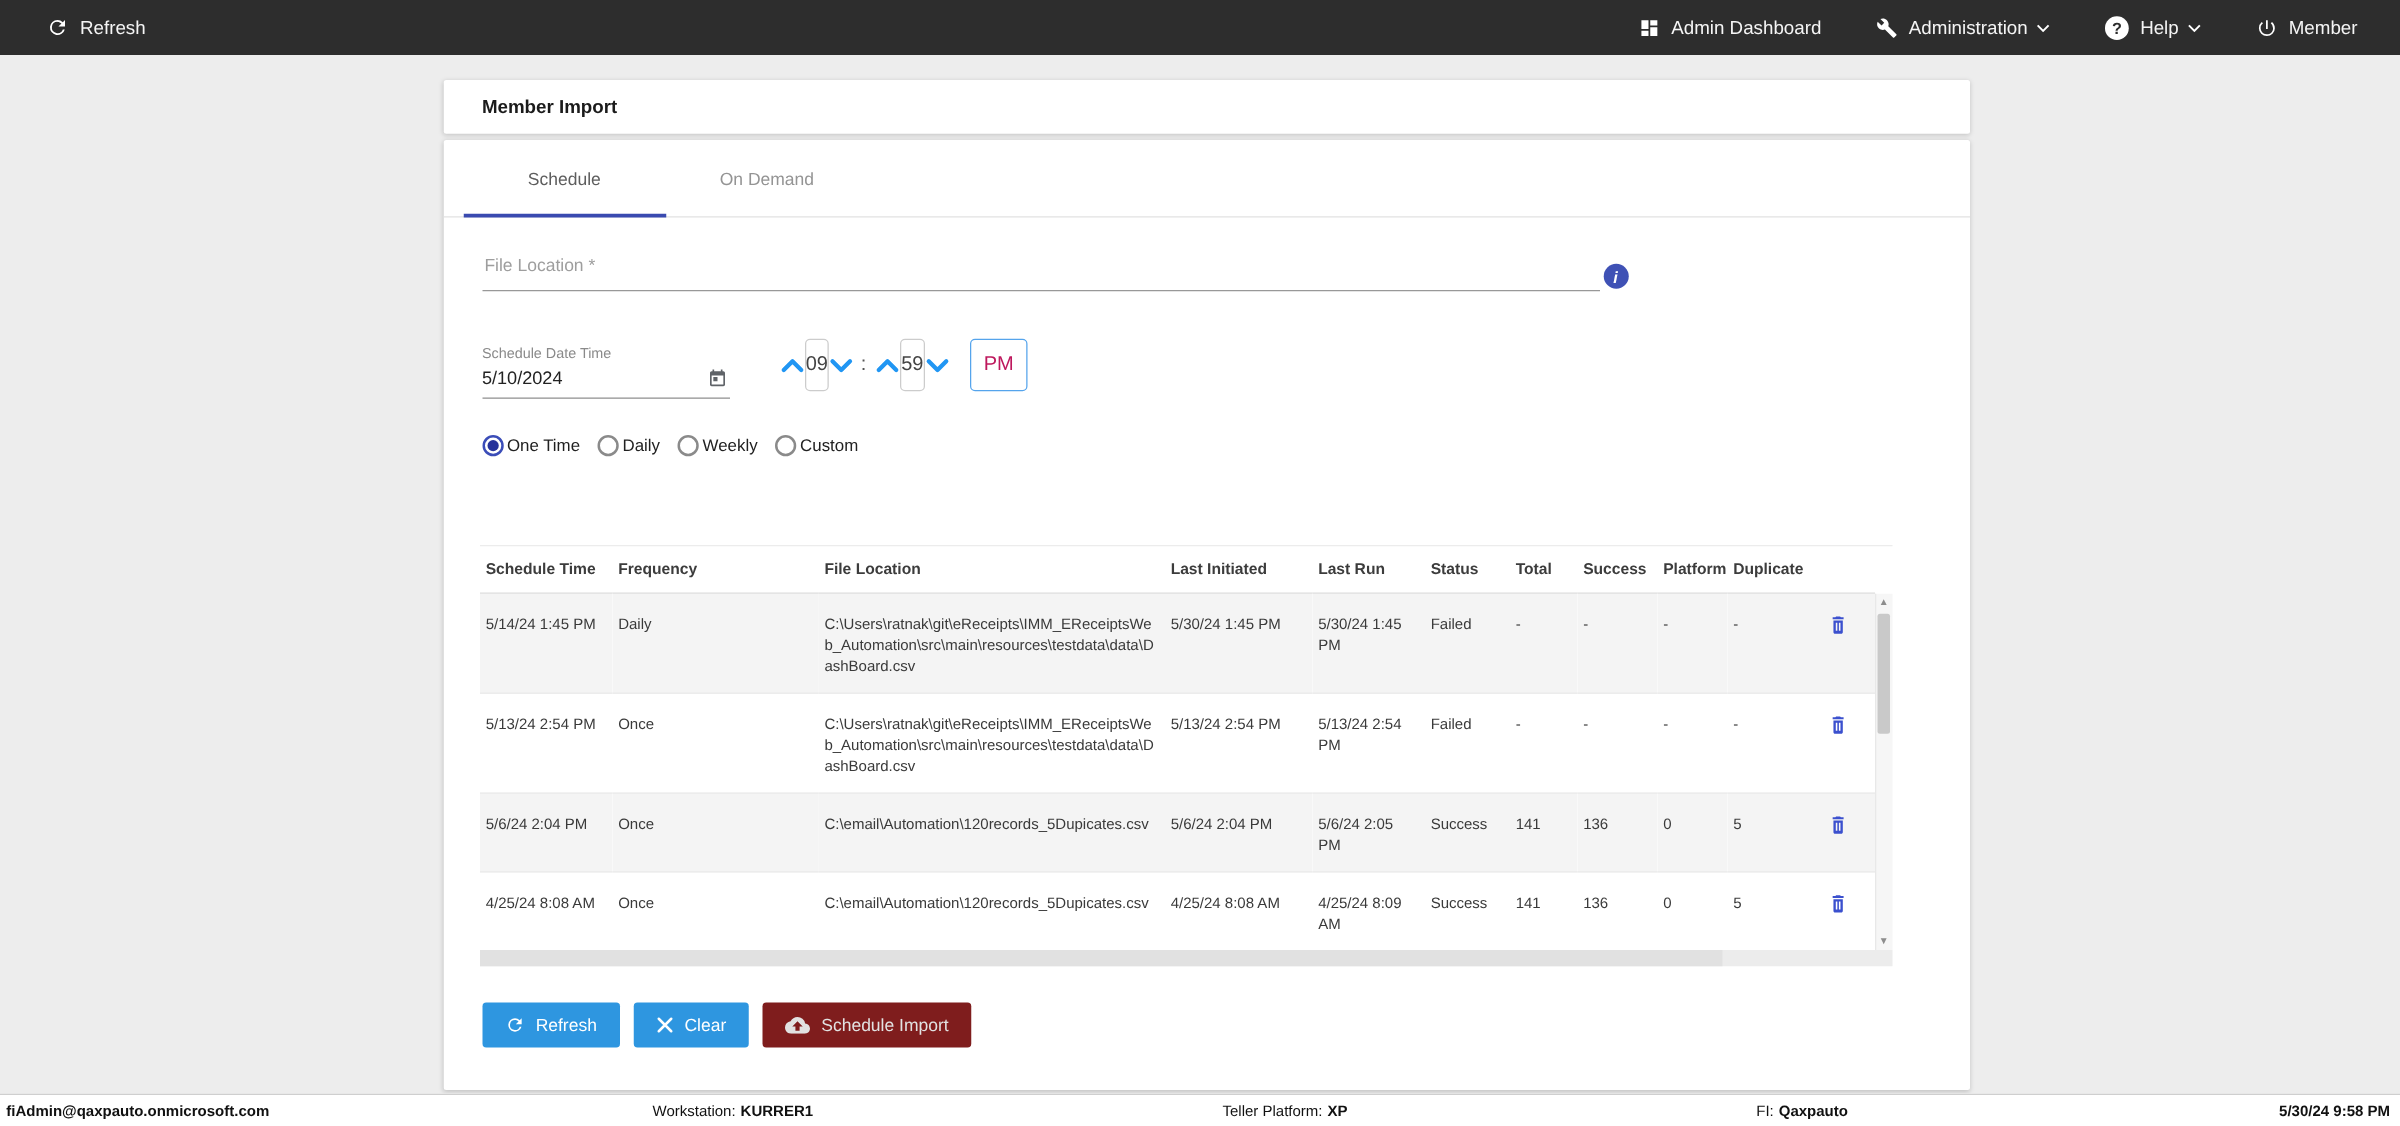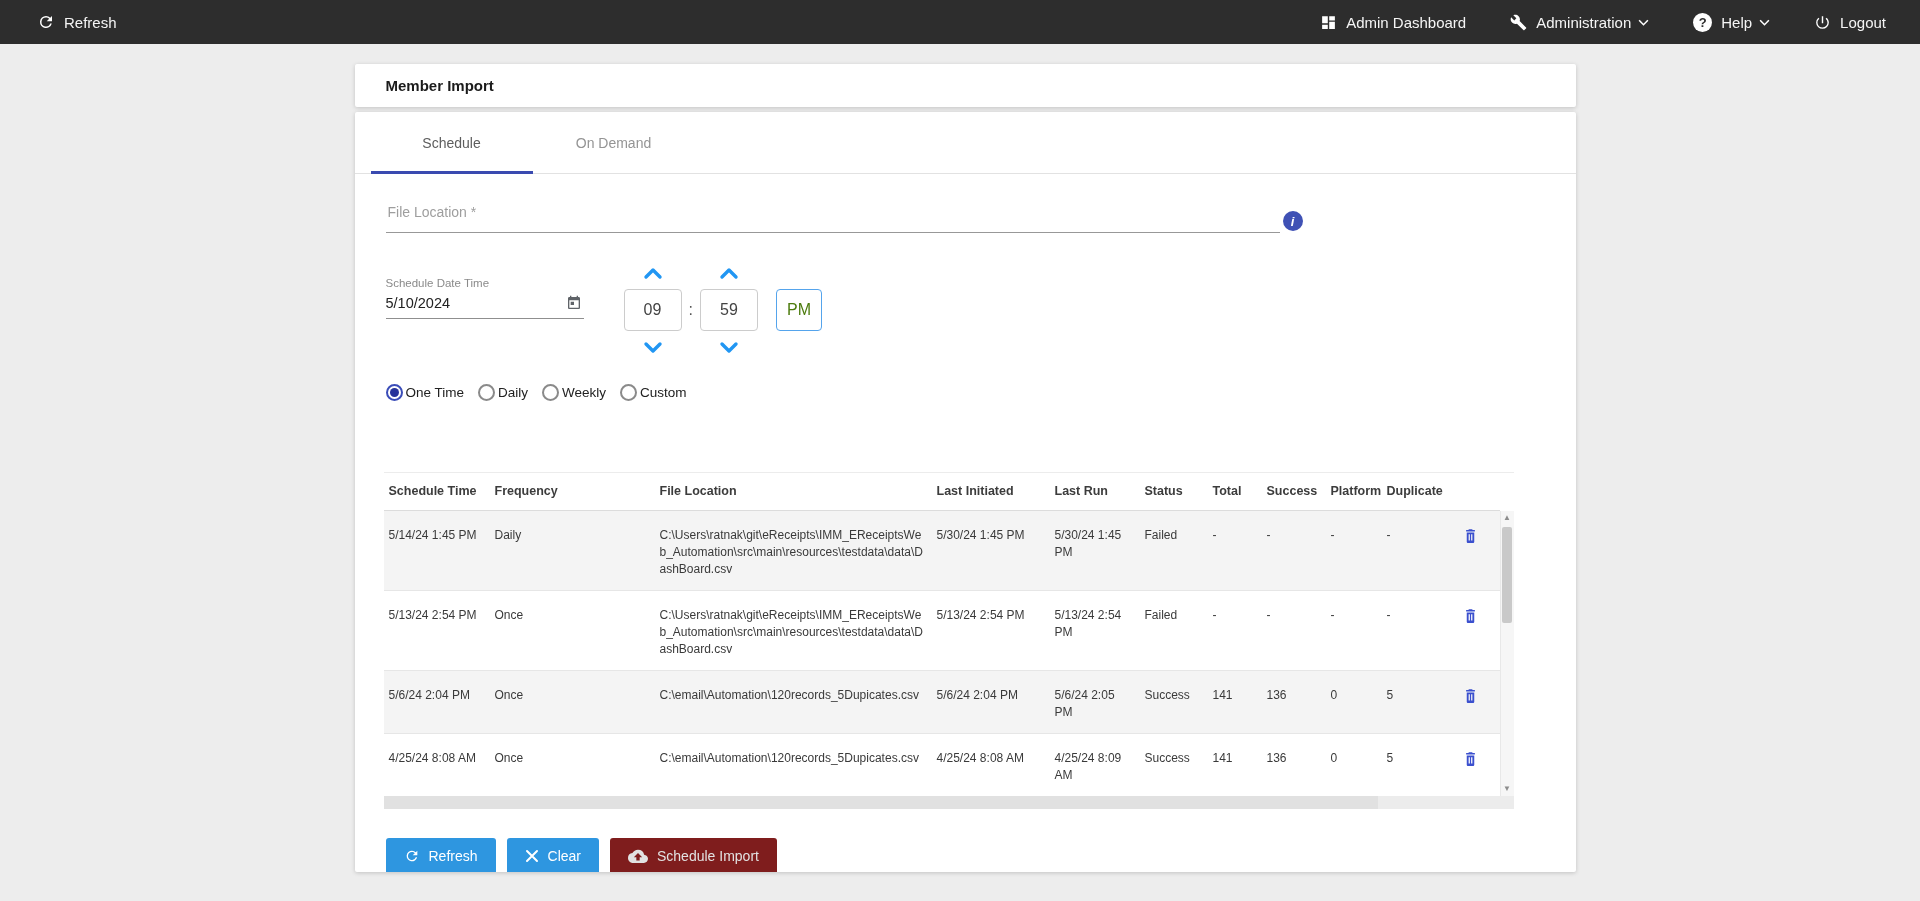--- a/index.html
+++ b/index.html
@@ -49,29 +49,29 @@
     justify-content:center; cursor:pointer; }
 
   
   .dt-row { display:flex; margin:31px 0 0 31px; align-items:flex-start; }
   .date-field { width:198px; padding-top:13px; }
   .date-label { font-size:11.5px; color:#8a8a8a; margin-bottom:4px; }
   .date-value-row { display:flex; align-items:center; justify-content:space-between;
     border-bottom:1px solid #8f8f8f; padding:2px 2px 7px 0; cursor:pointer; }
   .date-value { font-size:14.5px; color:#222; }
   .time-picker { display:flex; align-items:center; margin-left:40px; }
-  .time-col { width:58px; display:flex; flex-direction:column; align-items:center; }
+  .time-col { width:58px; display:flex; flex-direction:row; align-items:center; }
   .spin-btn { background:none; border:none; cursor:pointer; height:18px;
     display:flex; align-items:center; justify-content:center; padding:0; }
   .time-box { width:58px; height:42px; border:1px solid #ccc; border-radius:4px;
     margin:7px 0; display:flex; align-items:center; justify-content:center;
     font-size:16px; color:#444; background:#fff; }
   .time-colon { font-size:16px; color:#555; margin:0 7px; align-self:center; }
   .meridiem-btn { width:46px; height:42px; border:1.5px solid #55a4ec;
-    border-radius:4px; background:#fff; color:#4d7c0f; font-size:16px;
+    border-radius:4px; background:#fff; color:#be185d; font-size:16px;
     margin-left:18px; cursor:pointer; font-family:"Liberation Sans",sans-serif; }
 
   
   .radio-row { display:flex; margin:28px 0 0 31px; gap:14px; }
   .radio { display:flex; align-items:center; gap:3px; font-size:13.5px;
     color:#212121; cursor:pointer; }
   .rb { width:17px; height:17px; border:2px solid #8a8a8a; border-radius:50%;
     position:relative; flex:0 0 auto; }
   .rb.selected { border-color:#3b4db8; }
   .rb.selected::after { content:""; position:absolute; inset:2px;
@@ -151,21 +151,21 @@
         <span class="help-circle">?</span>
         <span>Help</span>
         <svg class="chev" width="11" height="7" viewBox="0 0 12 8" fill="none" stroke="#fff" stroke-width="1.8">
             <path d="M1 1.5 6 6.5 11 1.5"></path>
           </svg>
       </div>
       <div class="tb-item">
         <svg width="17" height="17" viewBox="0 0 24 24" fill="#fff">
             <path d="M13 3h-2v10h2V3zm4.83 2.17l-1.42 1.42A6.92 6.92 0 0 1 19 12c0 3.87-3.13 7-7 7A6.995 6.995 0 0 1 7.58 6.58L6.17 5.17A8.932 8.932 0 0 0 3 12a9 9 0 0 0 18 0c0-2.74-1.23-5.18-3.17-6.83z"></path>
           </svg>
-        <span>Logout</span>
+        <span>Member</span>
       </div>
     </div>
   </header>
 
   <main class="content">
     <div class="col">
       <div class="card title-card">
         <h1>Member Import</h1>
       </div>
 
@@ -369,14 +369,27 @@
                 <path d="M19.35 8.04A7.49 7.49 0 0 0 12 2C9.11 2 6.6 3.64 5.35 6.04A5.994 5.994 0 0 0 0 12c0 3.31 2.69 6 6 6h13c2.76 0 5-2.24 5-5 0-2.64-2.05-4.78-4.65-4.96zM14 11v4h-4v-4H7l5-5 5 5h-3z"></path>
               </svg>
             <span>Schedule Import</span>
           </button>
         </div>
 
       </div>
     </div>
   </main>
 
+  <footer class="footer">
+    <div class="f-item f-bold" style="left:5px">fiAdmin@qaxpauto.onmicrosoft.com</div>
+    <div class="f-item" style="left:522px">
+      <span class="f-label">Workstation:</span><span class="f-bold">KURRER1</span>
+    </div>
+    <div class="f-item" style="left:978px">
+      <span class="f-label">Teller Platform:</span><span class="f-bold">XP</span>
+    </div>
+    <div class="f-item" style="left:1405px">
+      <span class="f-label">FI:</span><span class="f-bold">Qaxpauto</span>
+    </div>
+    <div class="f-item f-bold" style="right:8px">5/30/24 9:58 PM</div>
+  </footer>
 
 </div>
 
 </body></html>

